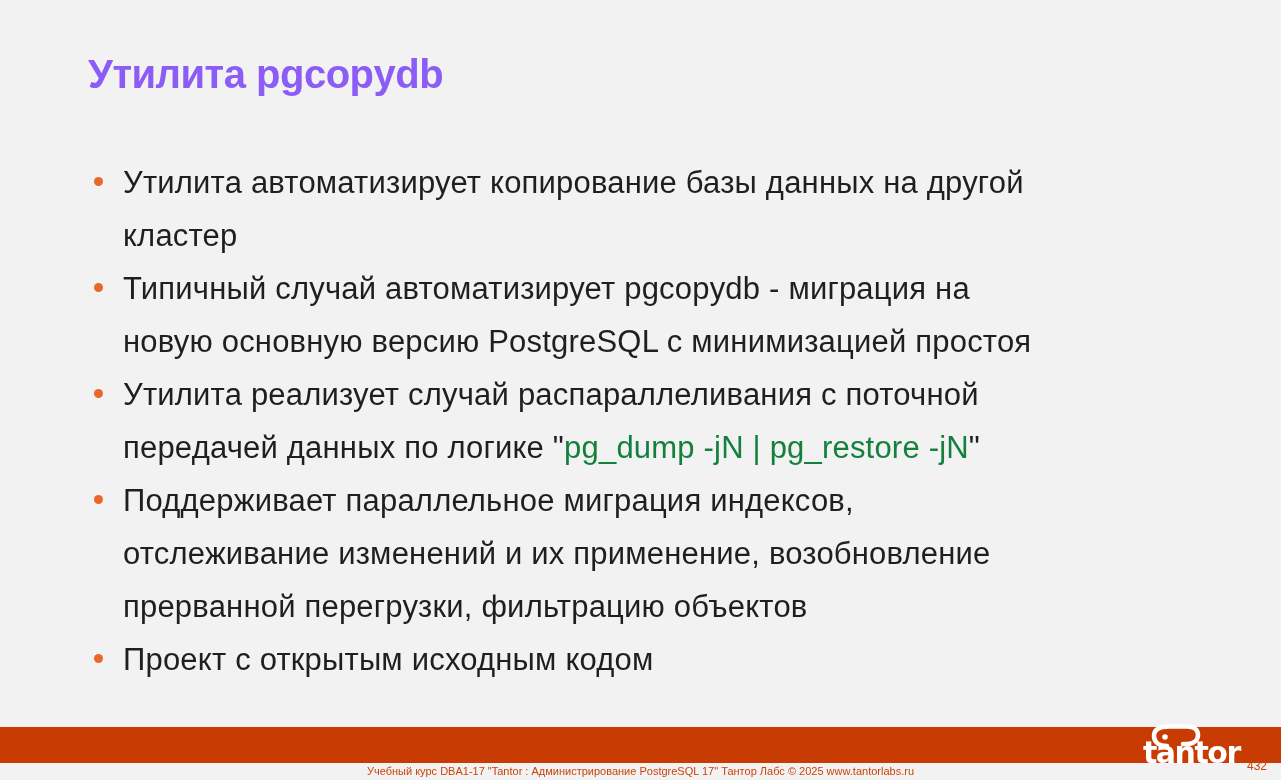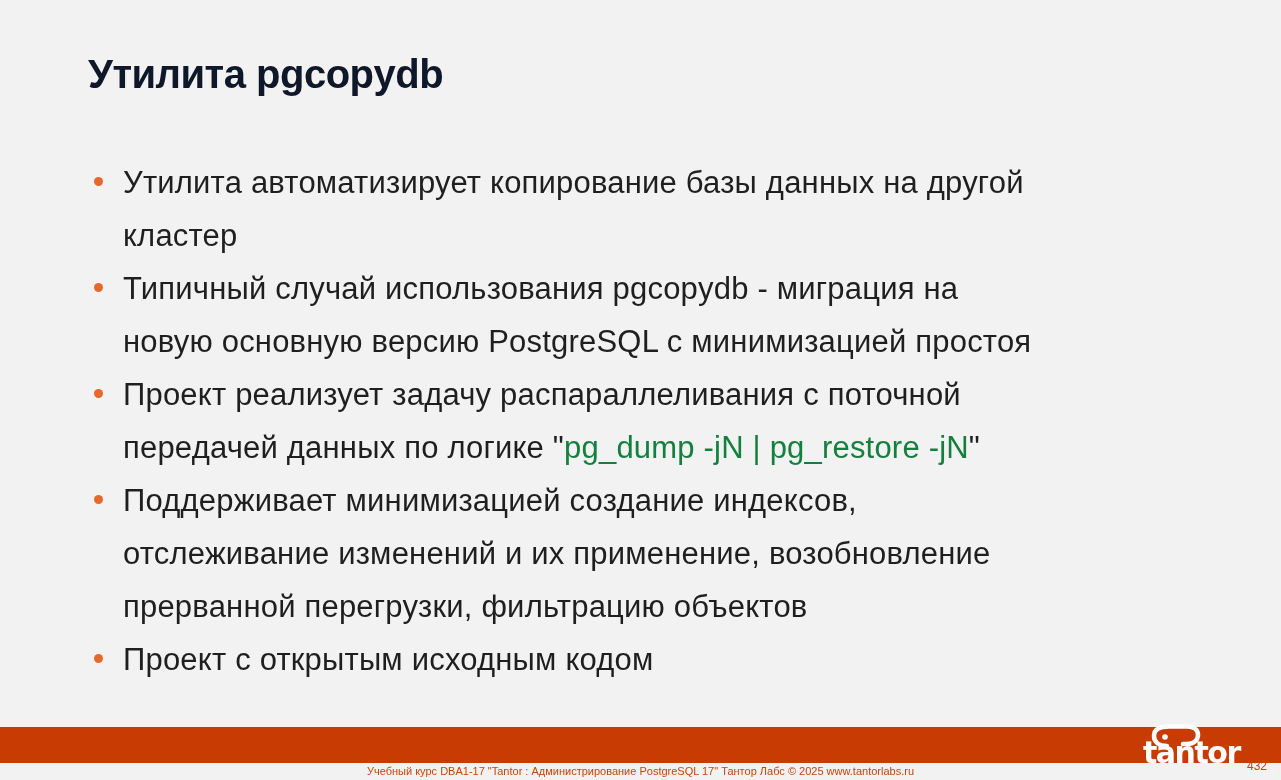--- a/index.html
+++ b/index.html
@@ -19,21 +19,21 @@
     height: 780px;
     background: #f2f2f2;
   }
   .title {
     position: absolute;
     left: 88px;
     top: 52px;
     margin: 0;
     font-size: 40px;
     font-weight: bold;
-    color: #0f172a;
+    color: #8b5cf6;
     letter-spacing: -0.5px;
   }
   .bullets {
     position: absolute;
     left: 88px;
     top: 150px;
     margin: 0;
     padding: 0;
     list-style: none;
     width: 1160px;
@@ -113,31 +113,31 @@
   <h1 class="title">Утилита pgcopydb</h1>
 
   <ul class="bullets">
     <li>
       <span class="dot"></span>
       <div class="line"><span>Утилита автоматизирует копирование базы данных на другой</span></div>
       <div class="line"><span>кластер</span></div>
     </li>
     <li>
       <span class="dot"></span>
-      <div class="line"><span>Типичный случай использования pgcopydb - миграция на</span></div>
+      <div class="line"><span>Типичный случай автоматизирует pgcopydb - миграция на</span></div>
       <div class="line"><span>новую основную версию PostgreSQL с минимизацией простоя</span></div>
     </li>
     <li>
       <span class="dot"></span>
-      <div class="line"><span>Проект реализует задачу распараллеливания с поточной</span></div>
+      <div class="line"><span>Утилита реализует случай распараллеливания с поточной</span></div>
       <div class="line"><span>передачей данных по логике "</span><span class="code">pg_dump -jN | pg_restore -jN</span><span>"</span></div>
     </li>
     <li>
       <span class="dot"></span>
-      <div class="line"><span>Поддерживает минимизацией создание индексов,</span></div>
+      <div class="line"><span>Поддерживает параллельное миграция индексов,</span></div>
       <div class="line"><span>отслеживание изменений и их применение, возобновление</span></div>
       <div class="line"><span>прерванной перегрузки, фильтрацию объектов</span></div>
     </li>
     <li>
       <span class="dot"></span>
       <div class="line"><span>Проект с открытым исходным кодом</span></div>
     </li>
   </ul>
 
   <div class="bottom-bar">

